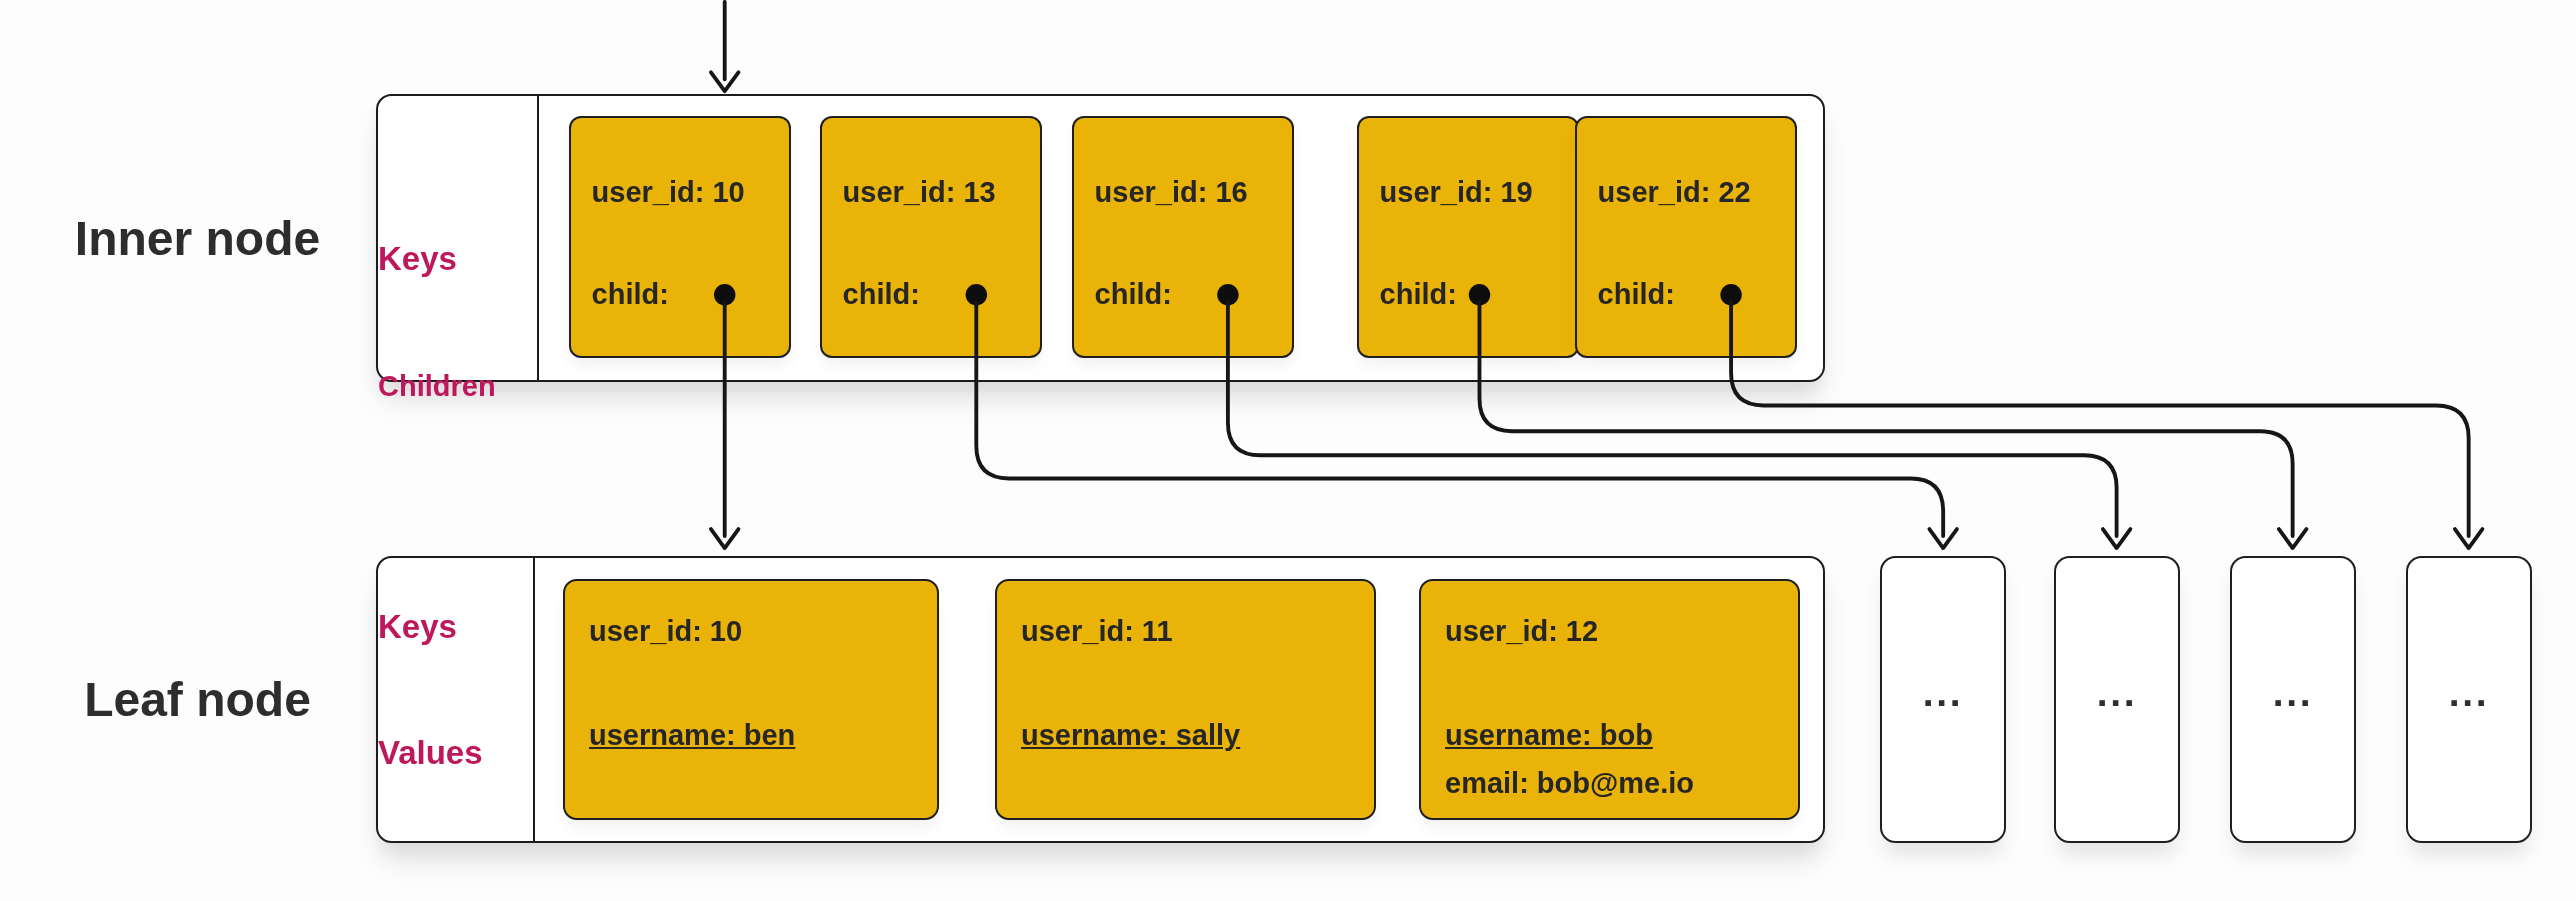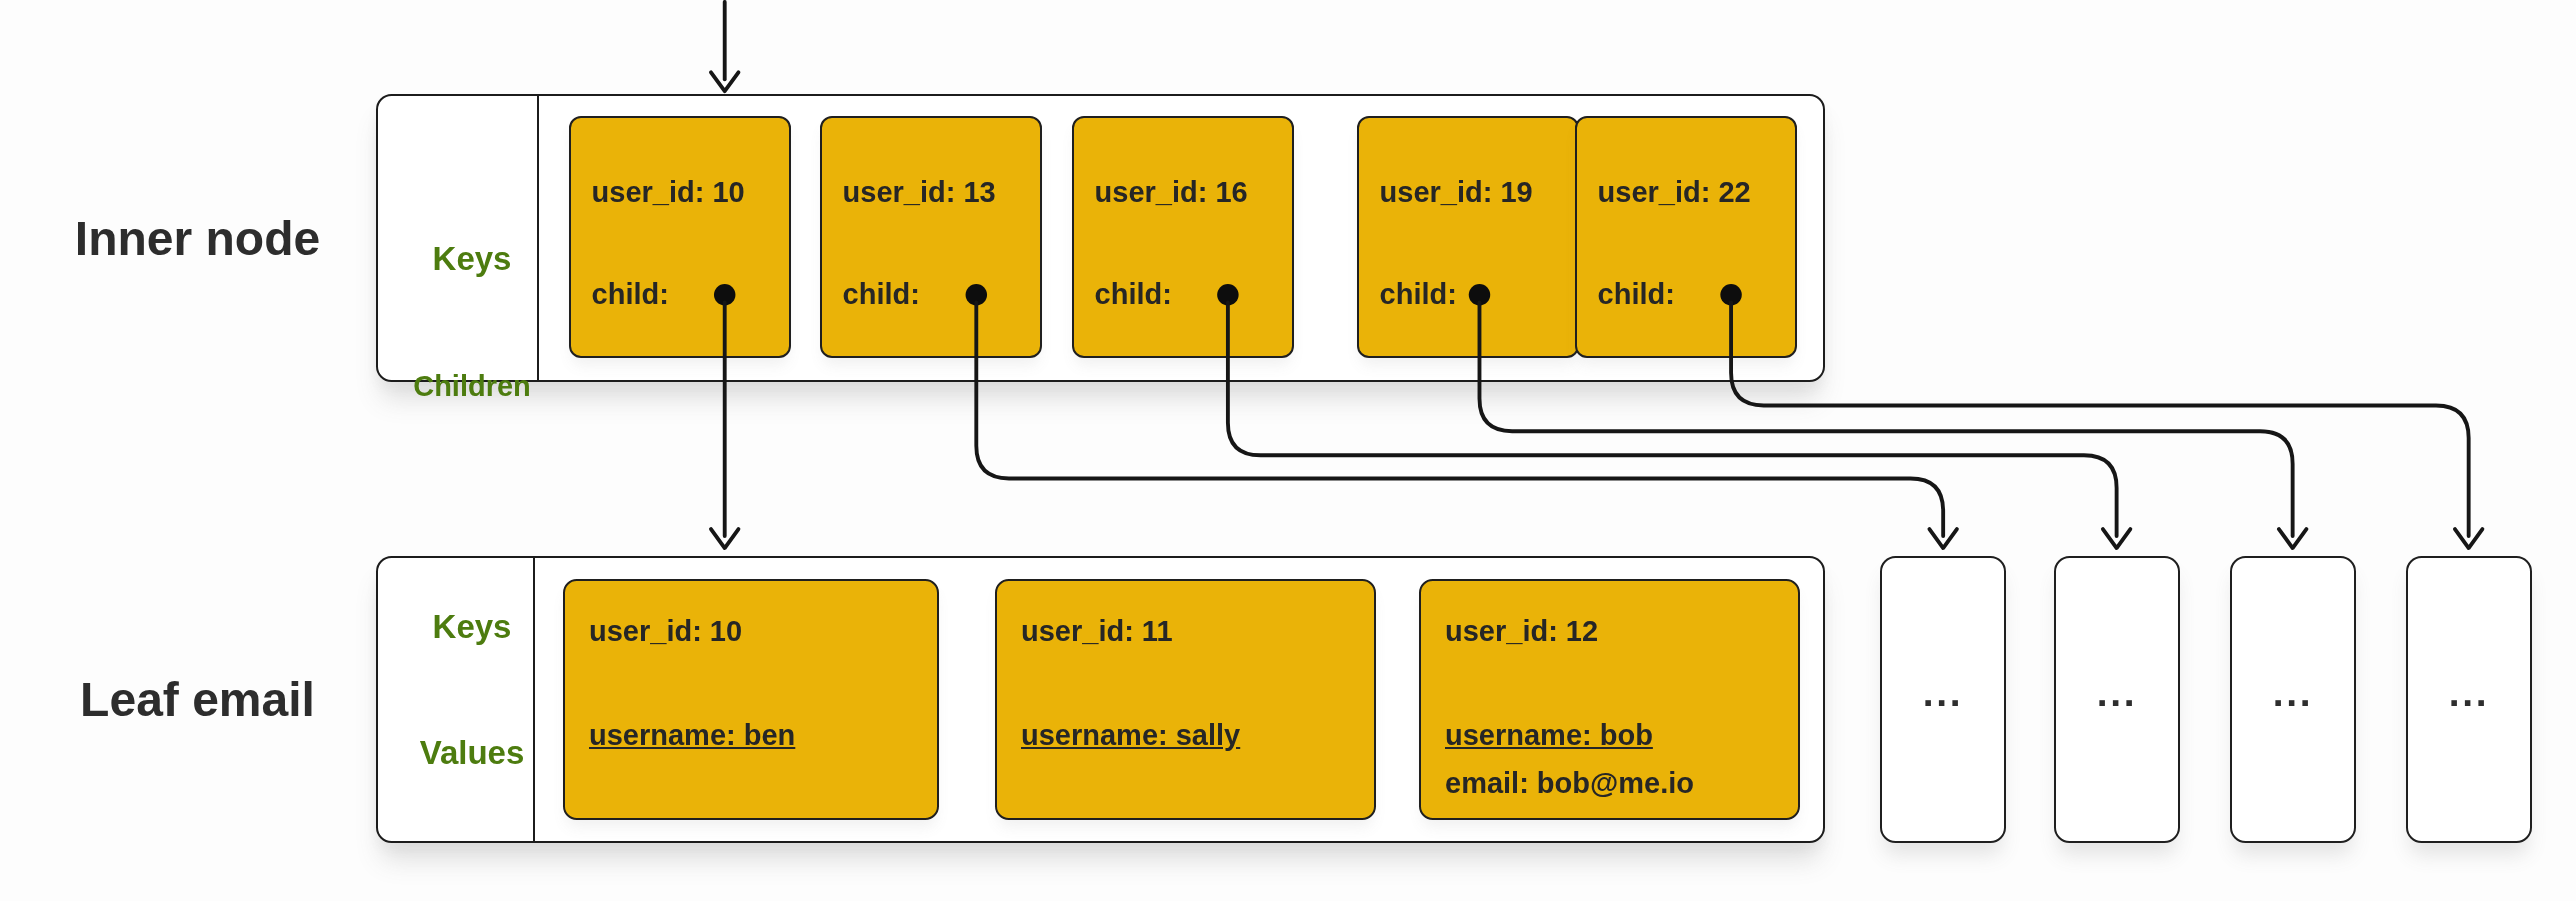--- a/index.html
+++ b/index.html
@@ -37,25 +37,25 @@
     height: 100%;
     background: #1c1c1c;
   }
   #inner-box .vdivider { left: 159px; }
   #leaf-box  .vdivider { left: 155px; }
 
   .rowlabel {
     position: absolute;
     left: 0;
     width: 188px;
-    text-align: center;
+    text-align: left;
     font-weight: 700;
     font-size: 33px;
     line-height: 34px;
-    color: #4d7c0f;
+    color: #be185d;
   }
   .rowlabel.small-label { font-size: 29px; }
 
   
   .cell {
     position: absolute;
     background: #eab308;
     border: 2.1px solid #1f1f1f;
     box-shadow: 0 10.3px 13.7px -3.4px rgba(120,120,120,0.10);
   }
@@ -139,21 +139,21 @@
     stroke-linejoin: round;
   }
   #connectors circle { fill: #0d0d0d; stroke: none; }
 </style>
 </head>
 <body>
 
 <div id="canvas">
 
   <div class="node-title" id="inner-title">Inner node</div>
-  <div class="node-title" id="leaf-title">Leaf email</div>
+  <div class="node-title" id="leaf-title">Leaf node</div>
 
   <div class="bigbox" id="inner-box">
     <div class="vdivider"></div>
     <div class="rowlabel" style="top:146px">Keys</div>
     <div class="rowlabel small-label" style="top:273px">Children</div>
 
     <div class="cell inner-cell" style="left:191px">
       <div class="line key">user_id: 10</div>
       <div class="line child">child:</div>
     </div>

